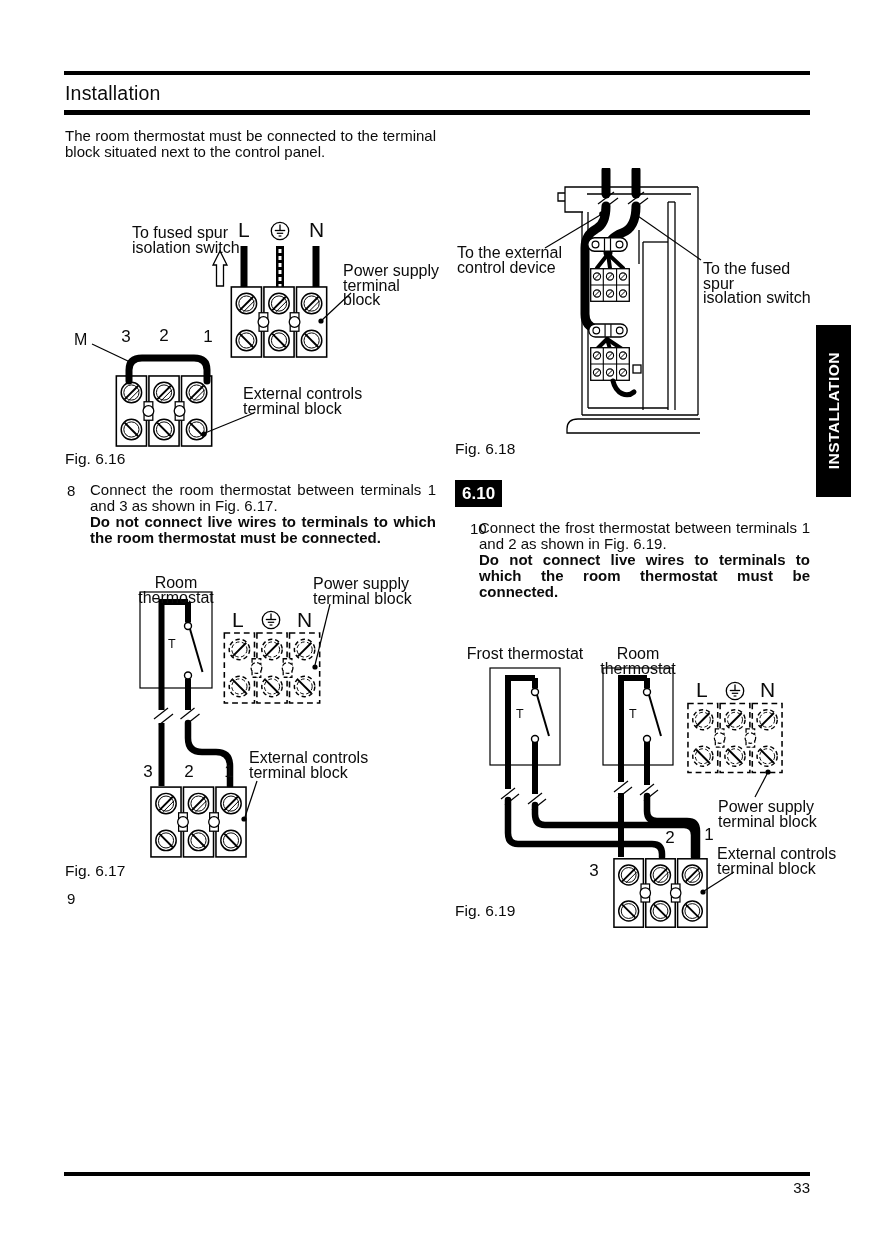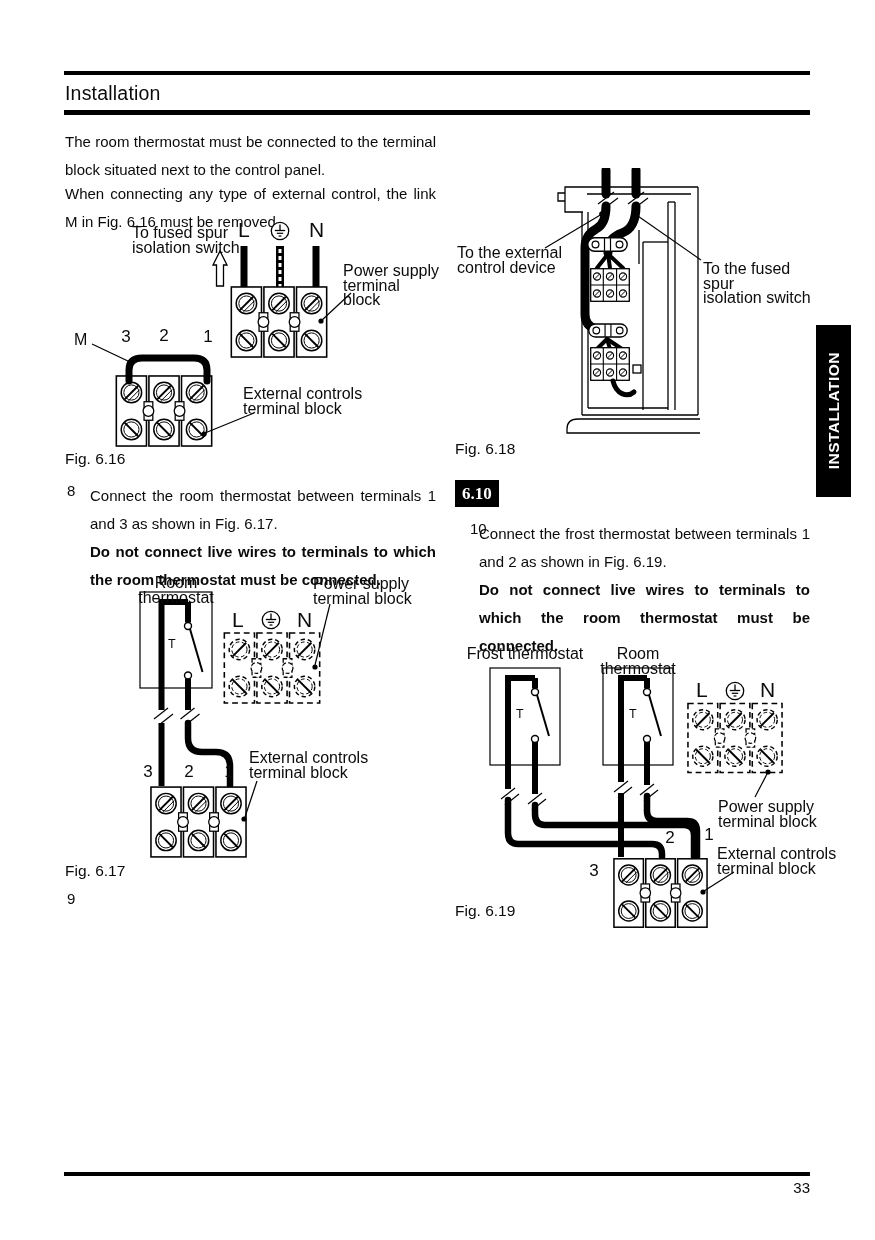--- a/index.html
+++ b/index.html
@@ -1,32 +1,32 @@
 <!DOCTYPE html>
 <html><head>
 <meta charset="utf-8">
 <style>
   html,body{margin:0;padding:0;background:#e8e8e8;}
   .page{position:relative;width:875px;height:1240px;background:#fff;margin:0 auto;
         font-family:"Liberation Sans","DejaVu Sans",sans-serif;color:#0b0b0b;overflow:hidden;}
   .rule{position:absolute;background:#000;}
   .title{position:absolute;font-size:19.5px;letter-spacing:.2px;}
-  .body-text{position:absolute;font-size:15px;line-height:28px;text-align:justify;}
+  .body-text{position:absolute;font-size:15px;line-height:16px;text-align:justify;}
   .body-text .b{font-weight:bold;}
   .item-num{position:absolute;font-size:15px;}
   .caption{position:absolute;font-size:15.5px;}
   .fig{position:absolute;}
   .fig svg.art{position:absolute;left:0;top:0;}
   .lbl{position:absolute;font-size:16px;line-height:14.5px;white-space:pre-line;}
   .lbl.ctr{text-align:center;}
   .LN{position:absolute;font-size:21px;}
   .num-big{position:absolute;font-size:17px;text-align:center;width:14px;}
   .m-lbl{position:absolute;font-size:16px;}
   .t-lbl{position:absolute;font-size:12.5px;}
-  .section{position:absolute;display:flex;font-family:Liberation Serif, serif;}
+  .section{position:absolute;display:flex;}
   .section .snum{background:#000;color:#fff;font-weight:bold;font-size:17px;padding:4px 7px 3px;}
   .section .stitle{font-weight:bold;font-size:18px;margin-left:9px;}
   .sidetab{position:absolute;background:#000;color:#fff;display:flex;align-items:center;justify-content:center;}
   .sidetab span{writing-mode:vertical-rl;transform:rotate(180deg);font-weight:bold;font-size:15.5px;letter-spacing:.5px;}
   .pageno{position:absolute;font-size:15px;text-align:right;}
 </style>
 </head>
 <body>
 
 <svg width="0" height="0" style="position:absolute">
@@ -134,21 +134,20 @@
   </defs>
 </svg>
 
 <div class="page">
 
   <div class="rule" style="left:64px;top:71px;width:746px;height:4px"></div>
   <div class="title" style="left:65px;top:82px">Installation</div>
   <div class="rule" style="left:64px;top:110px;width:746px;height:5px"></div>
 
   <div class="body-text" style="left:65px;top:128px;width:371px">The room thermostat must be connected to the terminal block situated next to the control panel.</div>
-  <div class="body-text b" style="left:65px;top:180px;width:371px">When connecting any type of external control, the link M in Fig. 6.16 must be removed.</div>
 
   <div class="fig" style="left:64px;top:220px;width:376px;height:250px">
     <svg class="art" width="376" height="250" viewBox="0 0 376 250">
 
       <line x1="180" y1="26" x2="180" y2="69" stroke="#000" stroke-width="7"></line>
       <line x1="216" y1="26" x2="216" y2="69" stroke="#000" stroke-width="8"></line>
       <line x1="216" y1="29" x2="216" y2="67" stroke="#fff" stroke-width="3" stroke-dasharray="4 3"></line>
       <line x1="252" y1="26" x2="252" y2="69" stroke="#000" stroke-width="7"></line>
 
       <polygon points="156,31 163,45 159.5,45 159.5,66 152.5,66 152.5,45 149,45" fill="#fff" stroke="#000" stroke-width="1.3"></polygon>

